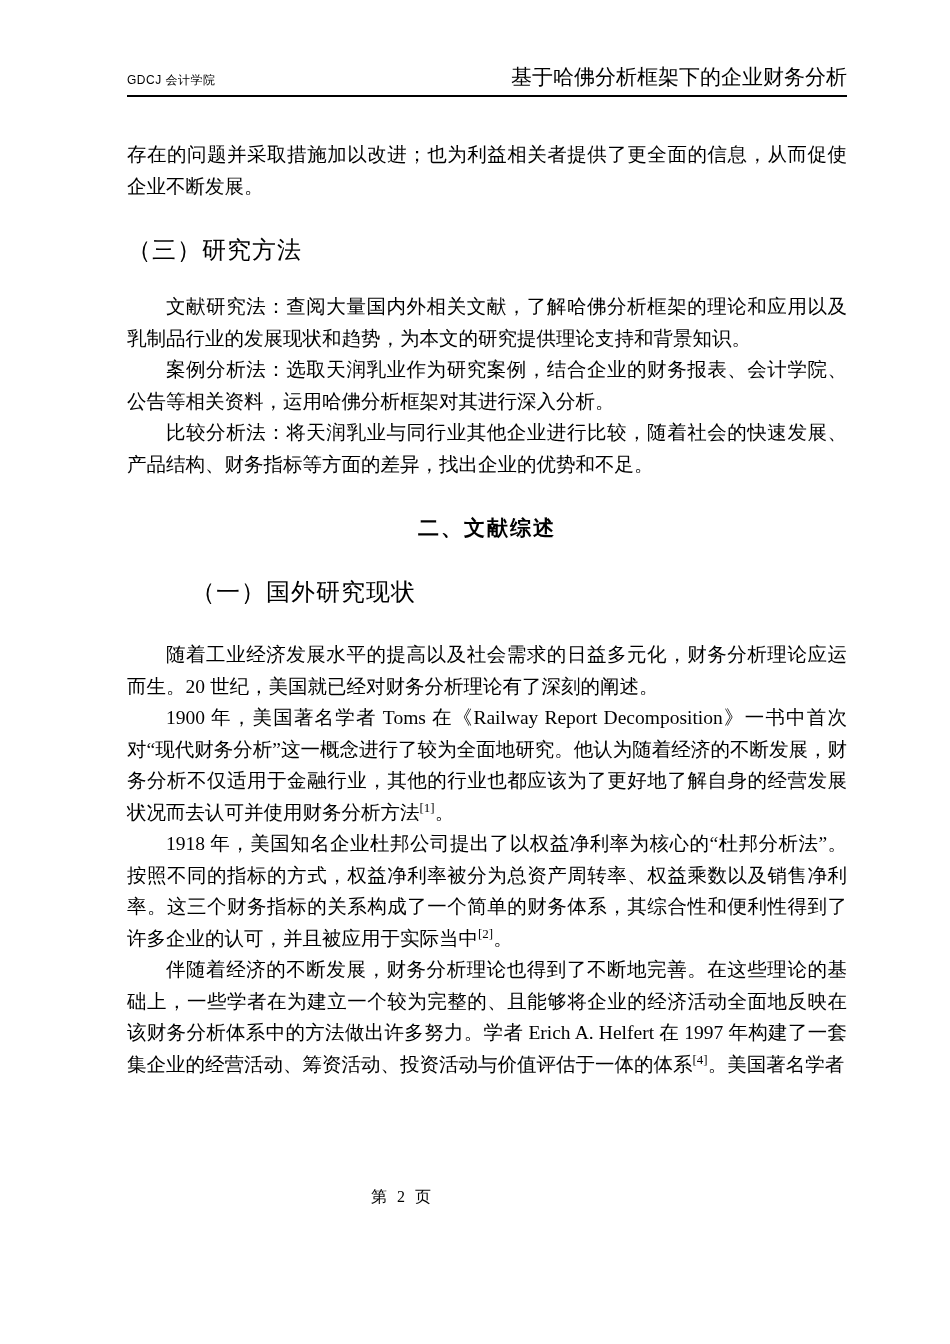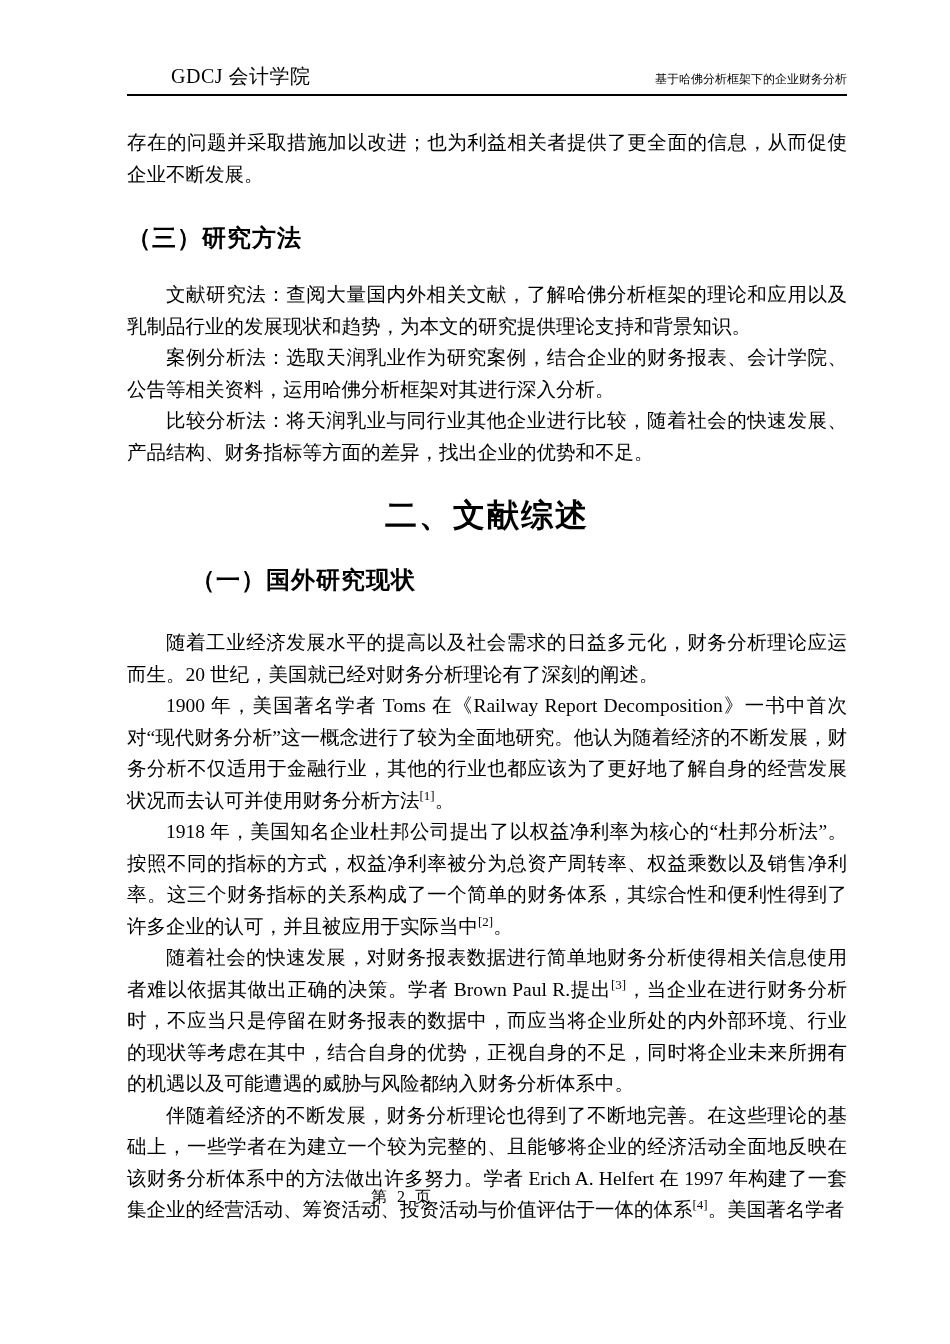--- a/index.html
+++ b/index.html
@@ -16,54 +16,53 @@
   }
   .page-header {
     display: flex;
     justify-content: space-between;
     align-items: baseline;
     padding-top: 63px;
     padding-bottom: 4px;
     border-bottom: 2px solid #000;
   }
   .header-left {
-    font-family: Liberation Serif, serif;
-    font-size: 20px;
+    font-family: Liberation Sans, sans-serif;
+    font-size: 12px;
     letter-spacing: 0.5px;
-    margin-left: 44px;
   }
   .header-right {
     font-family: "Liberation Serif", "DejaVu Serif", serif;
-    font-size: 12px;
+    font-size: 21px;
   }
   .page-body {
-    margin-top: 31px;
+    margin-top: 42px;
     font-size: 19.5px;
     line-height: 31.5px;
     text-align: justify;
   }
   p.body-text {
     margin: 0;
     text-indent: 2em;
   }
   p.no-indent { text-indent: 0; }
   h2.sub-heading {
     font-family: "Liberation Sans", "DejaVu Sans", sans-serif;
     font-size: 24px;
-    font-weight: 700;
+    font-weight: 400;
     line-height: 29px;
     margin: 33px 0 27px 0;
     text-align: left;
     text-indent: 0;
     letter-spacing: 1px;
   }
   h2.indented { text-indent: 64px; margin-top: 34px; margin-bottom: 33px; }
   h1.chapter-heading {
     font-family: "Liberation Sans", "DejaVu Sans", sans-serif;
-    font-size: 32px;
+    font-size: 21px;
     font-weight: 700;
     line-height: 31px;
     margin: 32px 0 34px 0;
     text-align: center;
     letter-spacing: 2px;
   }
   sup.ref {
     font-size: 13px;
     line-height: 0;
     vertical-align: super;
@@ -100,21 +99,20 @@
     <h1 class="chapter-heading">二、文献综述</h1>
 
     <h2 class="sub-heading indented">（一）国外研究现状</h2>
 
     <p class="body-text">随着工业经济发展水平的提高以及社会需求的日益多元化，财务分析理论应运而生。20 世纪，美国就已经对财务分析理论有了深刻的阐述。</p>
 
     <p class="body-text"><span>1900 年，美国著名学者 Toms 在《Railway Report Decomposition》一书中首次对“现代财务分析”这一概念进行了较为全面地研究。他认为随着经济的不断发展，财务分析不仅适用于金融行业，其他的行业也都应该为了更好地了解自身的经营发展状况而去认可并使用财务分析方法</span><sup class="ref">[1]</sup><span>。</span></p>
 
     <p class="body-text"><span>1918 年，美国知名企业杜邦公司提出了以权益净利率为核心的“杜邦分析法”。按照不同的指标的方式，权益净利率被分为总资产周转率、权益乘数以及销售净利率。这三个财务指标的关系构成了一个简单的财务体系，其综合性和便利性得到了许多企业的认可，并且被应用于实际当中</span><sup class="ref">[2]</sup><span>。</span></p>
 
-    <p class="body-text"><span>随着社会的快速发展，对财务报表数据进行简单地财务分析使得相关信息使用者难以依据其做出正确的决策。学者 Brown Paul R.提出</span><sup class="ref">[3]</sup><span>，当企业在进行财务分析时，不应当只是停留在财务报表的数据中，而应当将企业所处的内外部环境、行业的现状等考虑在其中，结合自身的优势，正视自身的不足，同时将企业未来所拥有的机遇以及可能遭遇的威胁与风险都纳入财务分析体系中。</span></p>
 
     <p class="body-text"><span>伴随着经济的不断发展，财务分析理论也得到了不断地完善。在这些理论的基础上，一些学者在为建立一个较为完整的、且能够将企业的经济活动全面地反映在该财务分析体系中的方法做出许多努力。学者 Erich A. Helfert 在 1997 年构建了一套集企业的经营活动、筹资活动、投资活动与价值评估于一体的体系</span><sup class="ref">[4]</sup><span>。美国著名学者</span></p>
 
   </main>
 
   <footer class="page-footer">
     <span>第 2 页</span>
   </footer>
 
 </div>

